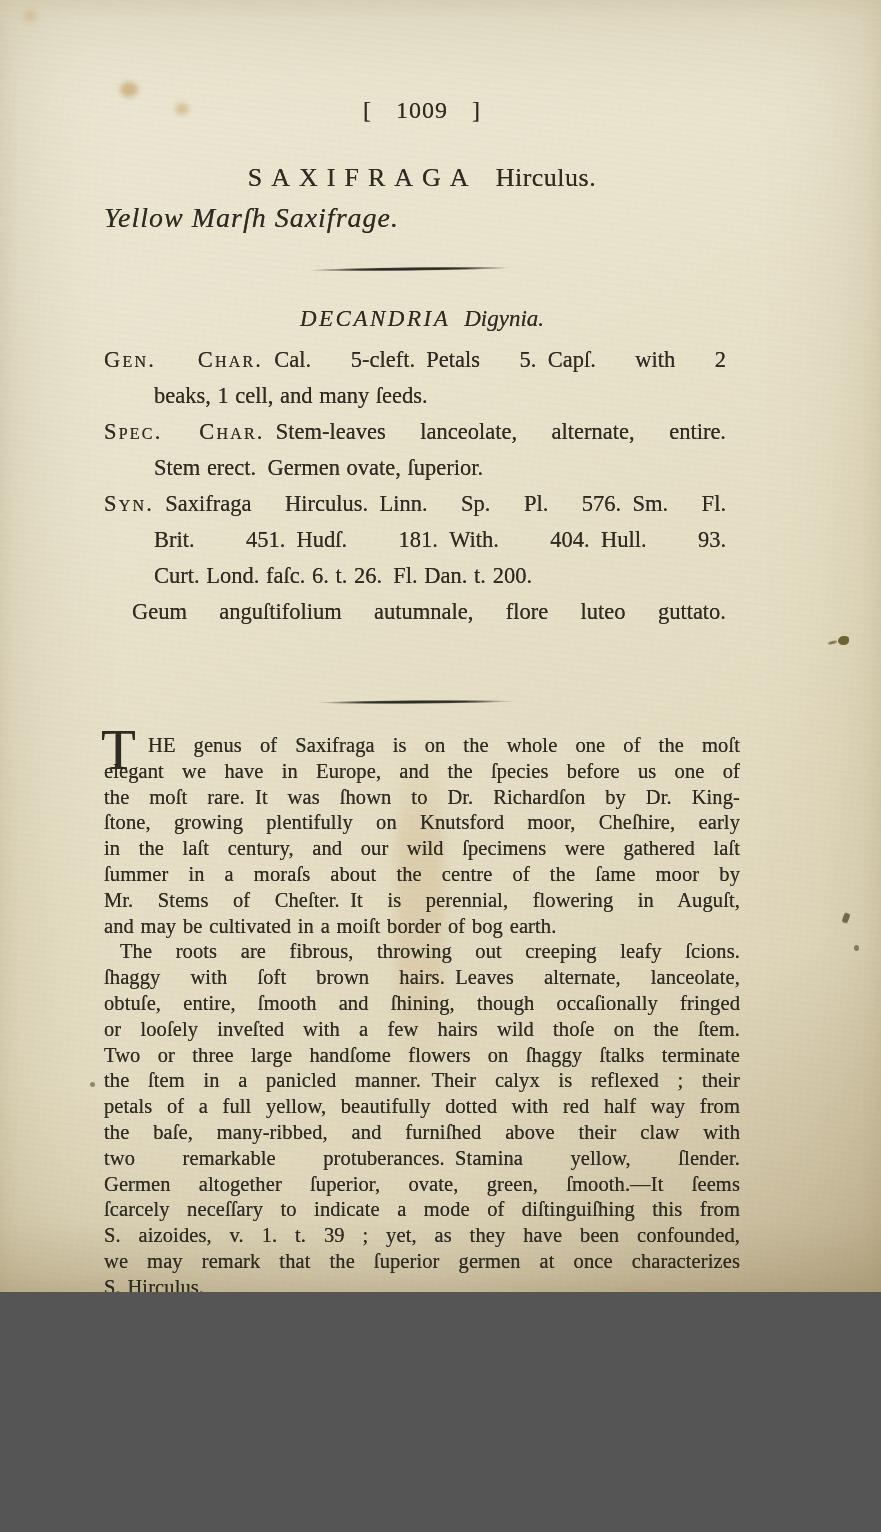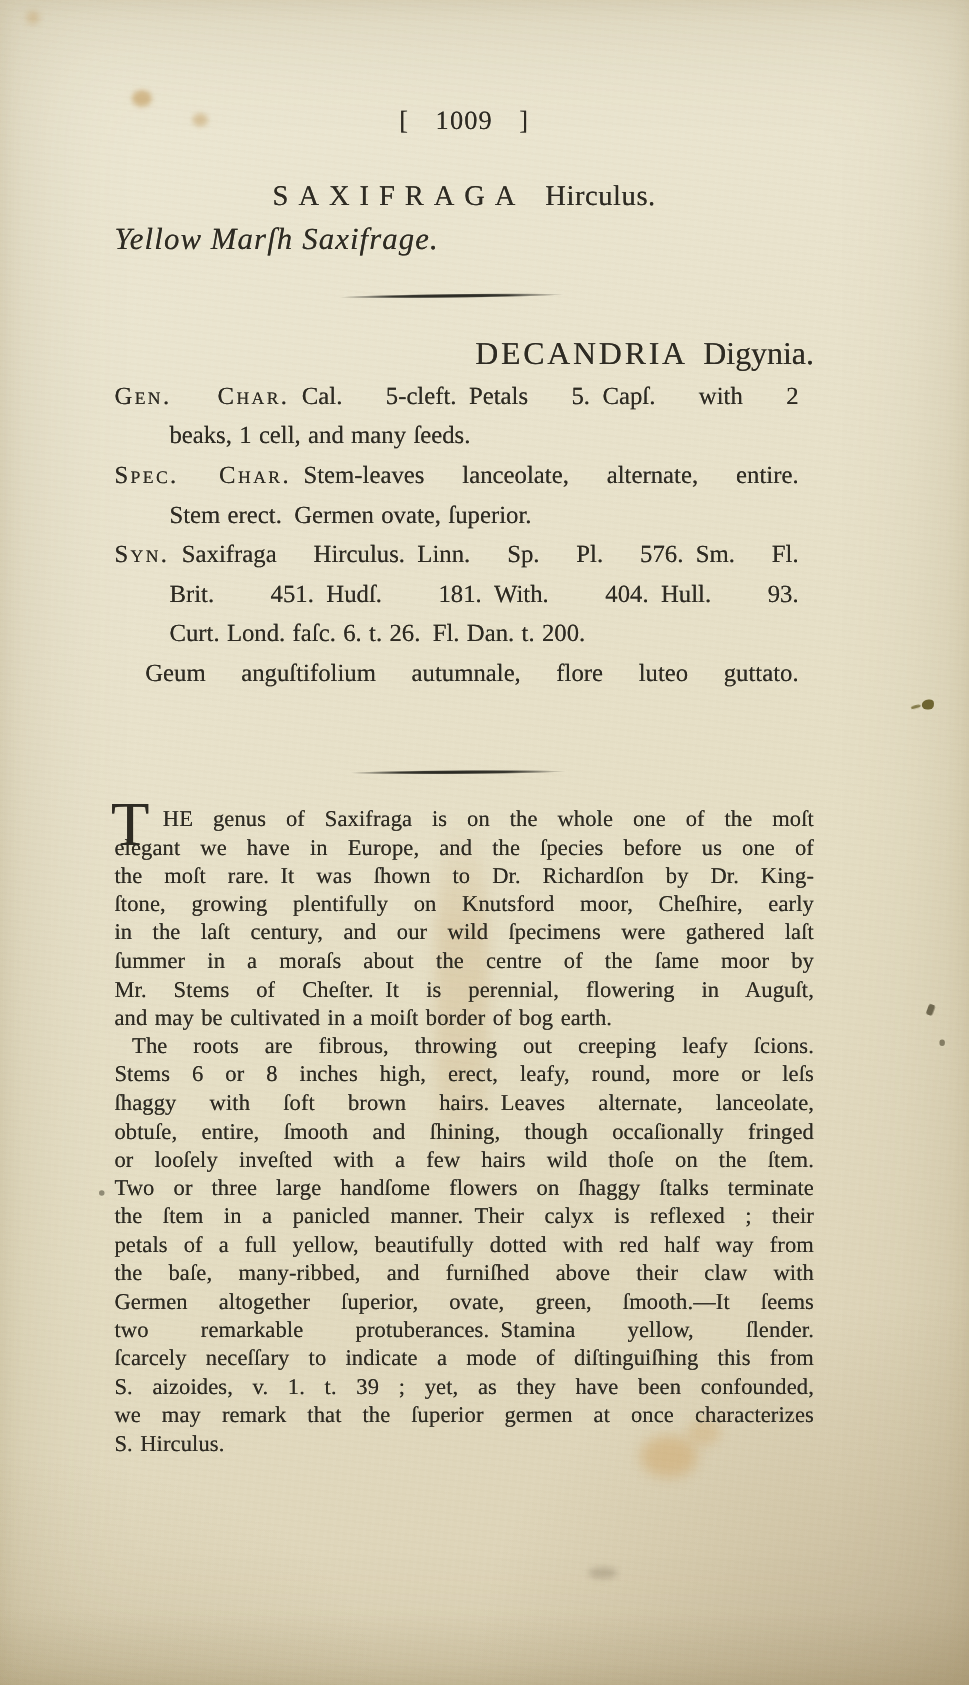--- a/index.html
+++ b/index.html
@@ -1,17 +1,17 @@
 <!DOCTYPE html>
 <html style="--paper: #e8e2cb; --ink: #2e2b23; --foxing: #bd8f4f; --speck: #6e6430;"><head>
 <meta charset="utf-8">
 <style>
   html,body{margin:0;padding:0;background:#555;}
   .page{
-    position:relative;width:881px;height:1532px;overflow:hidden;
+    position:relative;width:881px;height:1292px;overflow:hidden;
     background:var(--paper,#e8e2cb);
     background-image:linear-gradient(152deg,#ece7d3 0%,#e9e3cd 30%,#e4ddc3 60%,#dcd2b6 88%,#d5cab0 100%);
     font-family:"Liberation Serif","DejaVu Serif",serif;
     color:var(--ink,#2e2b23);
     text-shadow:0 0 .6px rgba(43,40,32,.8);
   }
   .page::before{ 
     content:"";position:absolute;inset:0;pointer-events:none;
     background:
       repeating-linear-gradient(7deg,rgba(120,100,60,.02) 0 2px,transparent 2px 6px),
@@ -31,22 +31,22 @@
   .title{position:absolute;left:104px;width:636px;top:163px;text-align:center;
     font-size:26px;font-weight:normal;margin:0;white-space:nowrap;}
   .genus{letter-spacing:9px;}
   .species{margin-left:18px;letter-spacing:.5px;margin-top:23px;}
   .subtitle{position:absolute;left:104px;width:636px;top:202px;text-align:left;
     font-size:28px;font-weight:normal;font-style:italic;margin:0;letter-spacing:1px;}
   .rule{position:absolute;height:4px;pointer-events:none;
     background:radial-gradient(closest-side,rgba(26,26,21,.95),rgba(26,26,21,.85) 52%,rgba(26,26,21,.38) 78%,rgba(26,26,21,0));}
   .rule1{left:308px;top:267px;width:204px;transform:rotate(-.7deg);}
   .rule2{left:317px;top:700px;width:197px;transform:rotate(-.4deg);}
-  .classif{position:absolute;left:104px;width:636px;top:306px;text-align:right;
-    font-size:29px;}
+  .classif{position:absolute;left:104px;width:636px;top:306px;text-align:center;
+    font-size:23px;font-style:italic;}
   .classif .cl{letter-spacing:2.5px;margin-right:14px;}
   .synopsis{position:absolute;left:104px;top:342px;width:622px;
     font-size:22.5px;line-height:36px;word-spacing:1px;}
   .bodytext{position:absolute;left:104px;top:733px;width:636px;
     font-size:20.5px;line-height:25.8px;word-spacing:1.5px;letter-spacing:.1px;}
   .line{display:block;min-height:1em;}
   .just{text-align:justify;text-align-last:justify;}
   .ind-hang{padding-left:50px;}
   .ind-small{padding-left:28px;}
   .ind-para{padding-left:16px;}
@@ -114,30 +114,29 @@
         <div class="line just"><span>elegant we have in Europe, and the ſpecies before us one of</span></div>
         <div class="line just"><span>the moſt rare. It was ſhown to Dr. Richardſon by Dr. King-</span></div>
         <div class="line just"><span>ſtone, growing plentifully on Knutsford moor, Cheſhire, early</span></div>
         <div class="line just"><span>in the laſt century, and our wild ſpecimens were gathered laſt</span></div>
         <div class="line just"><span>ſummer in a moraſs about the centre of the ſame moor by</span></div>
         <div class="line just"><span>Mr. Stems of Cheſter. It is perennial, flowering in Auguſt,</span></div>
         <div class="line"><span>and may be cultivated in a moiſt border of bog earth.</span></div>
       </div>
       <div class="paragraph">
         <div class="line just ind-para"><span>The roots are fibrous, throwing out creeping leafy ſcions.</span></div>
-        <div class="line just"><span>Stems 6 or 8 inches high, erect, leafy, round, more or leſs</span></div>
         <div class="line just"><span>ſhaggy with ſoft brown hairs. Leaves alternate, lanceolate,</span></div>
         <div class="line just"><span>obtuſe, entire, ſmooth and ſhining, though occaſionally fringed</span></div>
         <div class="line just"><span>or looſely inveſted with a few hairs wild thoſe on the ſtem.</span></div>
         <div class="line just"><span>Two or three large handſome flowers on ſhaggy ſtalks terminate</span></div>
         <div class="line just"><span>the ſtem in a panicled manner. Their calyx is reflexed ; their</span></div>
         <div class="line just"><span>petals of a full yellow, beautifully dotted with red half way from</span></div>
         <div class="line just"><span>the baſe, many-ribbed, and furniſhed above their claw with</span></div>
+        <div class="line just"><span>two remarkable protuberances. Stamina yellow, ſlender.</span></div>
         <div class="line just"><span>Germen altogether ſuperior, ovate, green, ſmooth.—It ſeems</span></div>
-        <div class="line just"><span>two remarkable protuberances. Stamina yellow, ſlender.</span></div>
         <div class="line just"><span>ſcarcely neceſſary to indicate a mode of diſtinguiſhing this from</span></div>
         <div class="line just"><span class="i">S. aizoides, v.</span><span> 1. </span><span class="i">t.</span><span> 39 ; yet, as they have been confounded,</span></div>
         <div class="line just"><span>we may remark that the ſuperior germen at once characterizes</span></div>
         <div class="line"><span class="i">S. Hirculus.</span></div>
       </div>
     </section>
 
 </div>
 
 </body></html>

